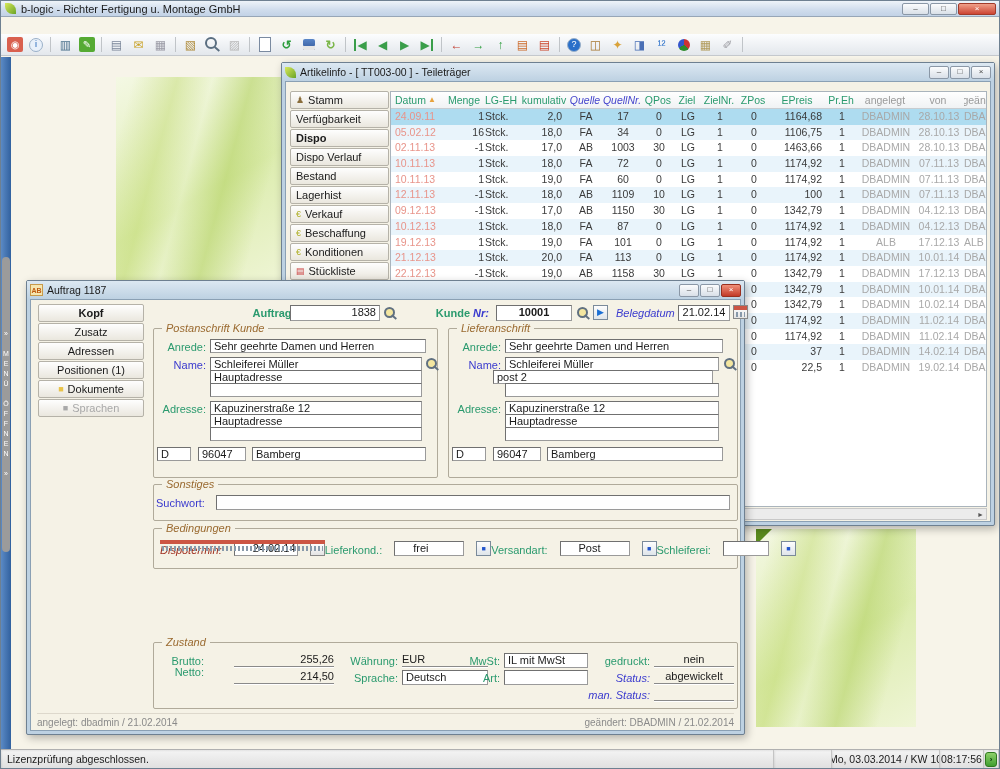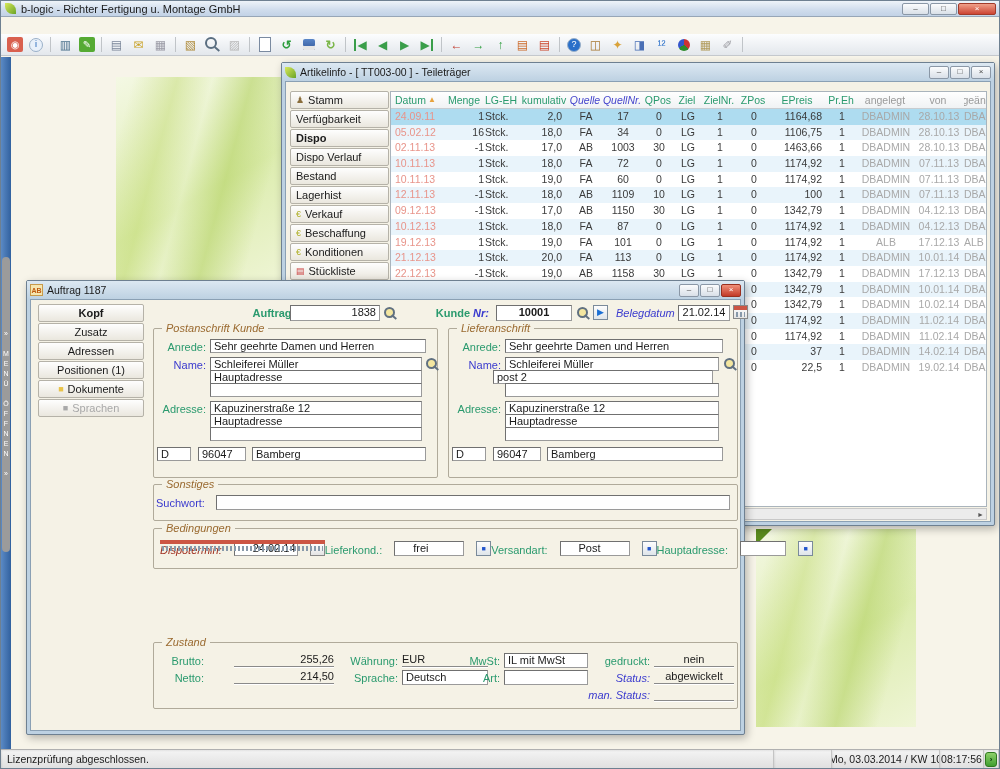--- a/index.html
+++ b/index.html
@@ -779,50 +779,54 @@
               <span class="teal">Lieferkond.:</span>
               <span class="bin" style="width:70px">frei</span>
               <span class="obtn">■</span>
             </span>
             <span class="bgrp">
               <span class="teal">Versandart:</span>
               <span class="bin" style="width:70px">Post</span>
               <span class="obtn">■</span>
             </span>
             <span class="bgrp">
-              <span class="teal">Hauptadresse:</span>
+              <span class="teal">Schleiferei:</span>
               <span class="bin" style="width:46px"></span>
               <span class="obtn">■</span>
             </span>
           </div>
         </div>
 
 
         <div class="fs" id="fs-zust">
           <span class="lg">Zustand</span>
           <span class="lbl teal" style="left:2px;top:12px;width:48px">Brutto:</span>
           <span class="uline" style="left:80px;top:10px;width:100px;text-align:right">255,26</span>
-          <span class="lbl teal" style="left:2px;top:29px;width:48px">Netto:</span>
+          <span class="lbl teal" style="left:2px;top:23px;width:48px">Netto:</span>
           <span class="uline" style="left:80px;top:27px;width:100px;text-align:right">214,50</span>
           <span class="lbl teal" style="left:180px;top:12px;width:64px">Währung:</span>
           <span class="uline" style="left:248px;top:10px;width:86px">EUR</span>
           <span class="lbl teal" style="left:180px;top:29px;width:64px">Sprache:</span>
           <span class="tin" style="left:248px;top:27px;width:86px;height:15px">Deutsch</span>
           <span class="lbl teal" style="left:300px;top:12px;width:46px">MwSt:</span>
           <span class="tin" style="left:350px;top:10px;width:84px;height:15px">IL mit MwSt</span>
           <span class="lbl teal" style="left:300px;top:29px;width:46px">Art:</span>
           <span class="tin" style="left:350px;top:27px;width:84px;height:15px"></span>
           <span class="lbl teal" style="left:420px;top:12px;width:76px">gedruckt:</span>
           <span class="uline" style="left:500px;top:10px;width:80px;text-align:center">nein</span>
           <span class="lbl blue it" style="left:420px;top:29px;width:76px">Status:</span>
           <span class="uline" style="left:500px;top:27px;width:80px;text-align:center">abgewickelt</span>
           <span class="lbl blue it" style="left:400px;top:46px;width:96px">man. Status:</span>
           <span class="uline" style="left:500px;top:44px;width:80px;text-align:center"></span>
         </div>
 
+        <div class="au-foot">
+          <span>angelegt: dbadmin / 21.02.2014</span>
+          <span>geändert: DBADMIN / 21.02.2014</span>
+        </div>
       </div>
     </div>
   </div>
 
   <div id="statusbar">
     <span class="seg" id="seg-msg">Lizenzprüfung abgeschlossen.</span>
     <span class="seg" id="seg-blank"></span>
     <span class="seg" id="seg-date">Mo, 03.03.2014 / KW 10</span>
     <span class="seg" id="seg-time">08:17:56</span>
     <span class="seg" id="seg-btn">

